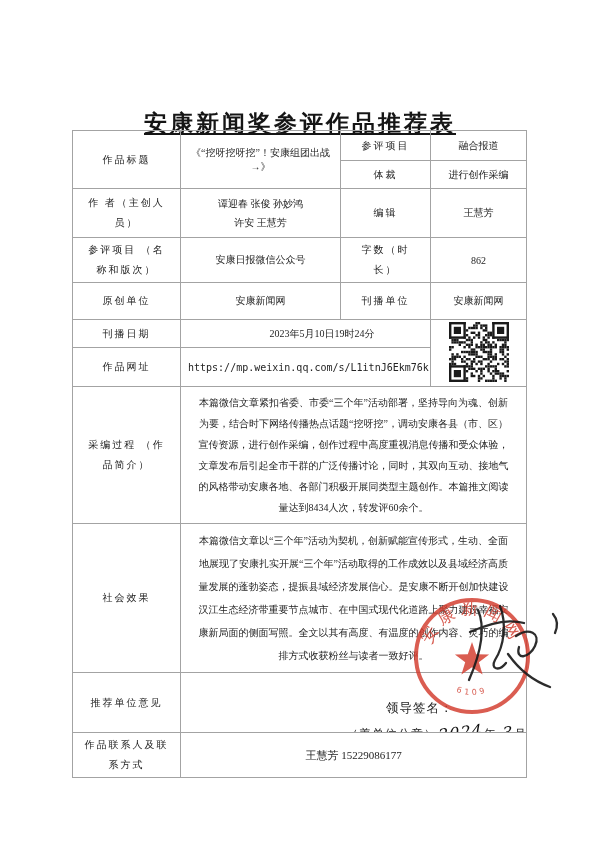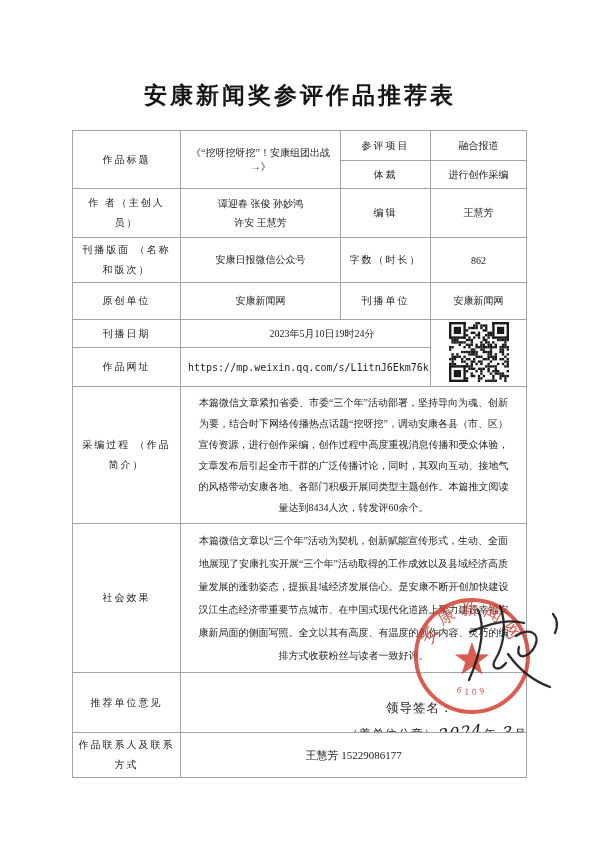--- a/index.html
+++ b/index.html
@@ -2,34 +2,34 @@
 <html><head>
 <meta charset="utf-8">
 <style>
   * { margin:0; padding:0; box-sizing:border-box; }
   body { background:#e8e8e8; font-family:"Liberation Serif","DejaVu Serif",serif; }
   .page {
     position:relative; width:600px; height:848px; margin:0 auto;
     background:#ffffff; color:#1c1c1c; overflow:hidden;
   }
   .doc-title {
-    margin-top:80px; text-align:center;
-    font-size:23px; font-weight:700; letter-spacing:3px; color:#151515;
+    margin-top:108px; text-align:center;
+    font-size:23px; font-weight:700; letter-spacing:3px; color:#151515;text-decoration:underline;
   }
   table.form {
     position:absolute; left:72px; top:130px;
     width:454px; table-layout:fixed; border-collapse:collapse;
   }
   table.form td {
     border:1px solid #a3a3a3; vertical-align:middle;
     font-size:10px; color:#242424; text-align:center; overflow:hidden;
   }
   td.lbl {
     font-size:13px; letter-spacing:2px; color:#1a1a1a;
-    padding:2px 4px; line-height:20px;font-family:Liberation Serif, serif;
+    padding:2px 10px; line-height:20px;font-family:Liberation Serif, serif;
   }
   td.val { padding:2px 4px; }
   .r1  { height:30px; } .r2  { height:28px; } .r3  { height:49px; }
   .r4  { height:44px; } .r5  { height:37px; } .r6  { height:26px; }
   .r7  { height:36px; } .r8  { height:112px; } .r9  { height:124px; }
   .r10 { height:60px; } .r11 { height:42px; }
   .two-line div { line-height:19px; }
   td.para {
     text-align:justify; vertical-align:top;
     padding:5px 16px; font-size:9.5px; color:#262626;
@@ -84,21 +84,21 @@
       <td class="lbl">作 者（主创人员）</td>
       <td class="val two-line">
         <div>谭迎春 张俊 孙妙鸿</div>
         <div>许安 王慧芳</div>
       </td>
       <td class="lbl">编辑</td>
       <td class="val">王慧芳</td>
     </tr>
 
     <tr class="r4">
-      <td class="lbl">刊播版面 （名称和版次）</td>
+      <td class="lbl">参评项目 （名称和版次）</td>
       <td class="val">安康日报微信公众号</td>
       <td class="lbl">字数（时长）</td>
       <td class="val">862</td>
     </tr>
 
     <tr class="r5">
       <td class="lbl">原创单位</td>
       <td class="val">安康新闻网</td>
       <td class="lbl">刊播单位</td>
       <td class="val">安康新闻网</td>

